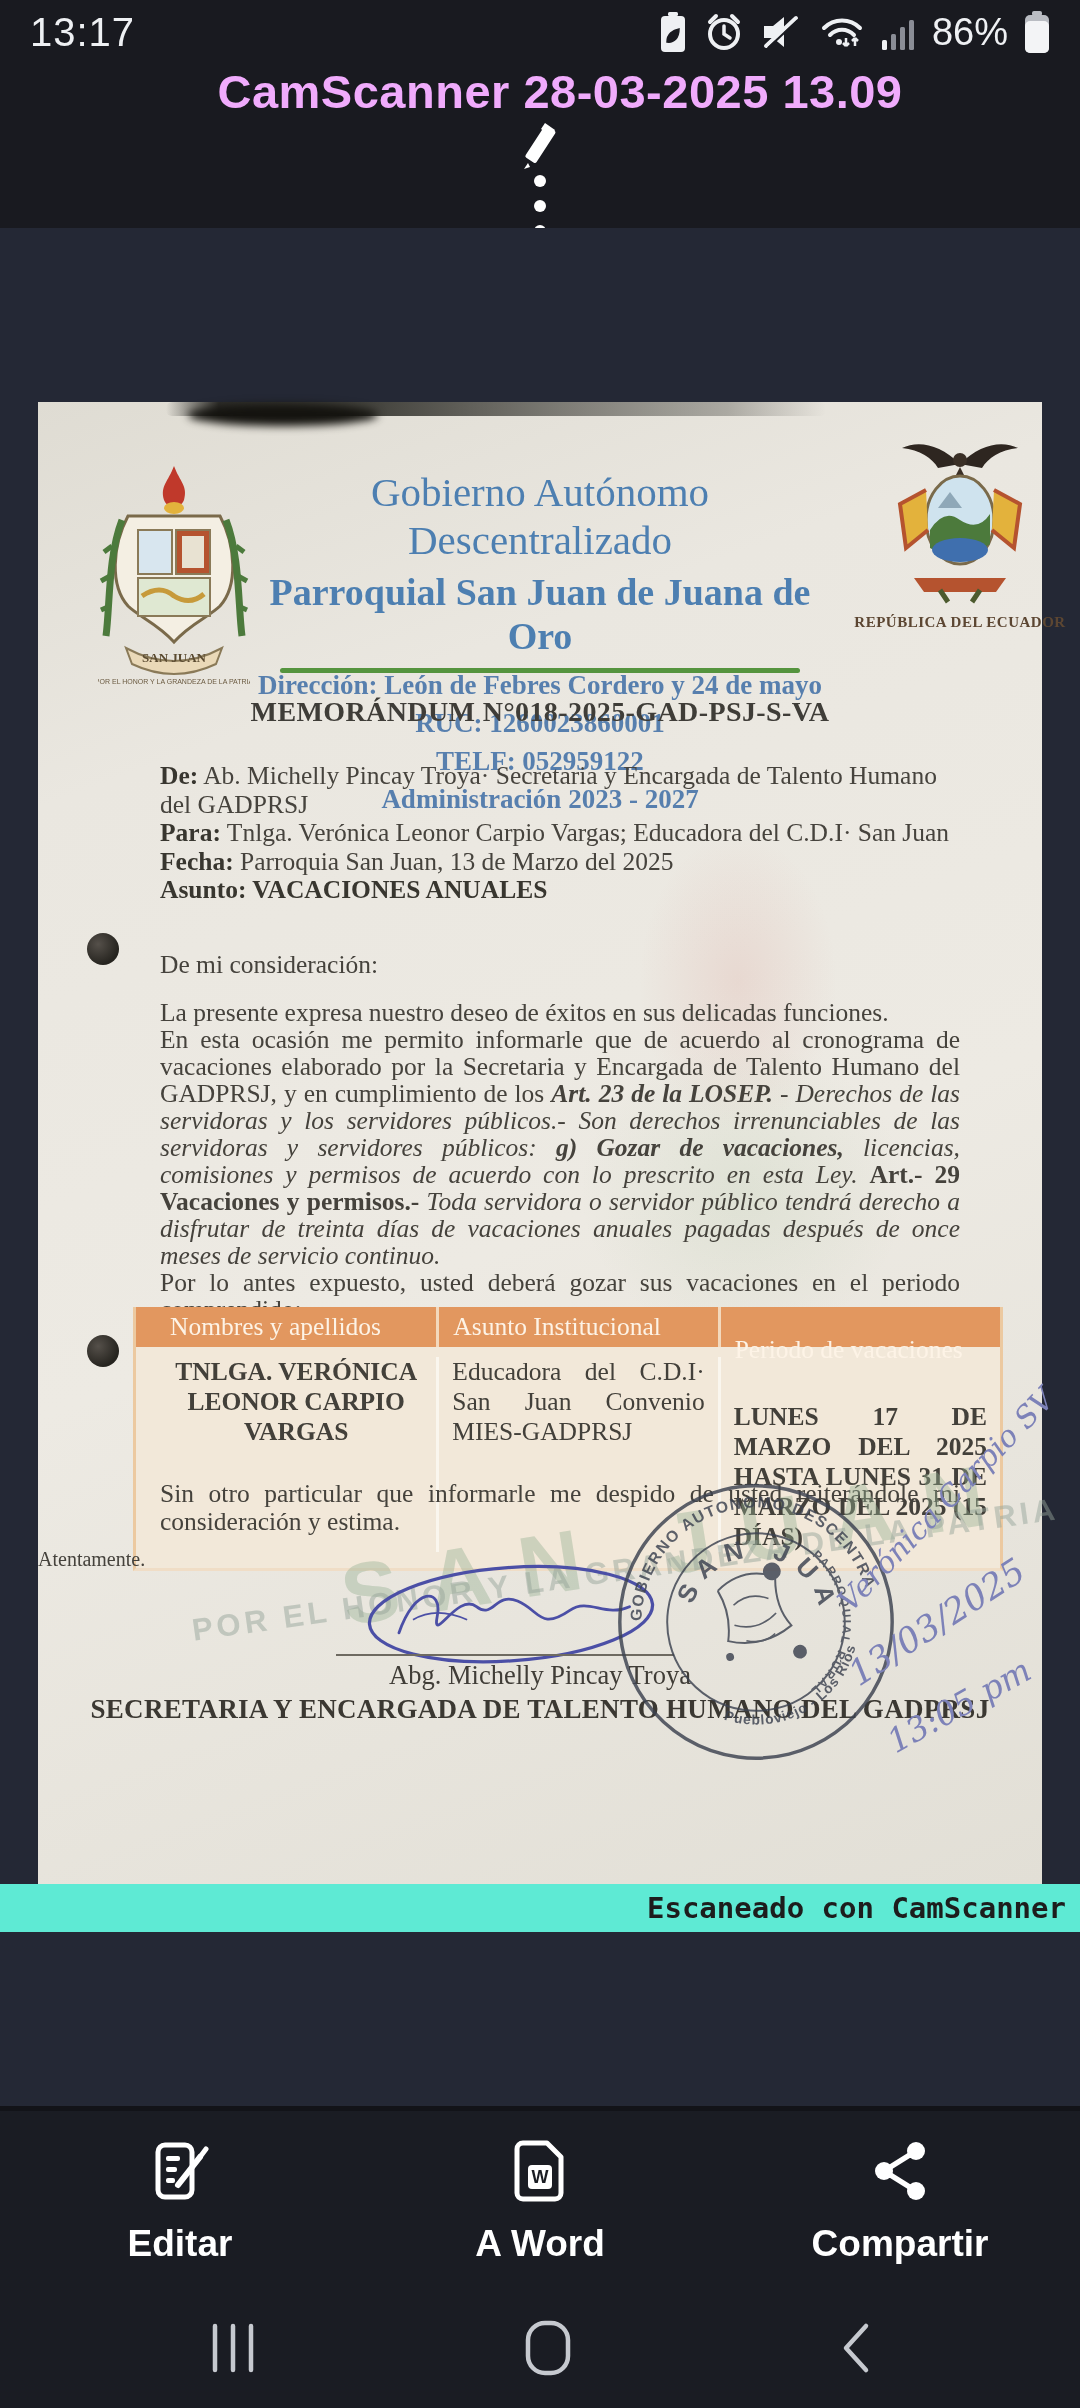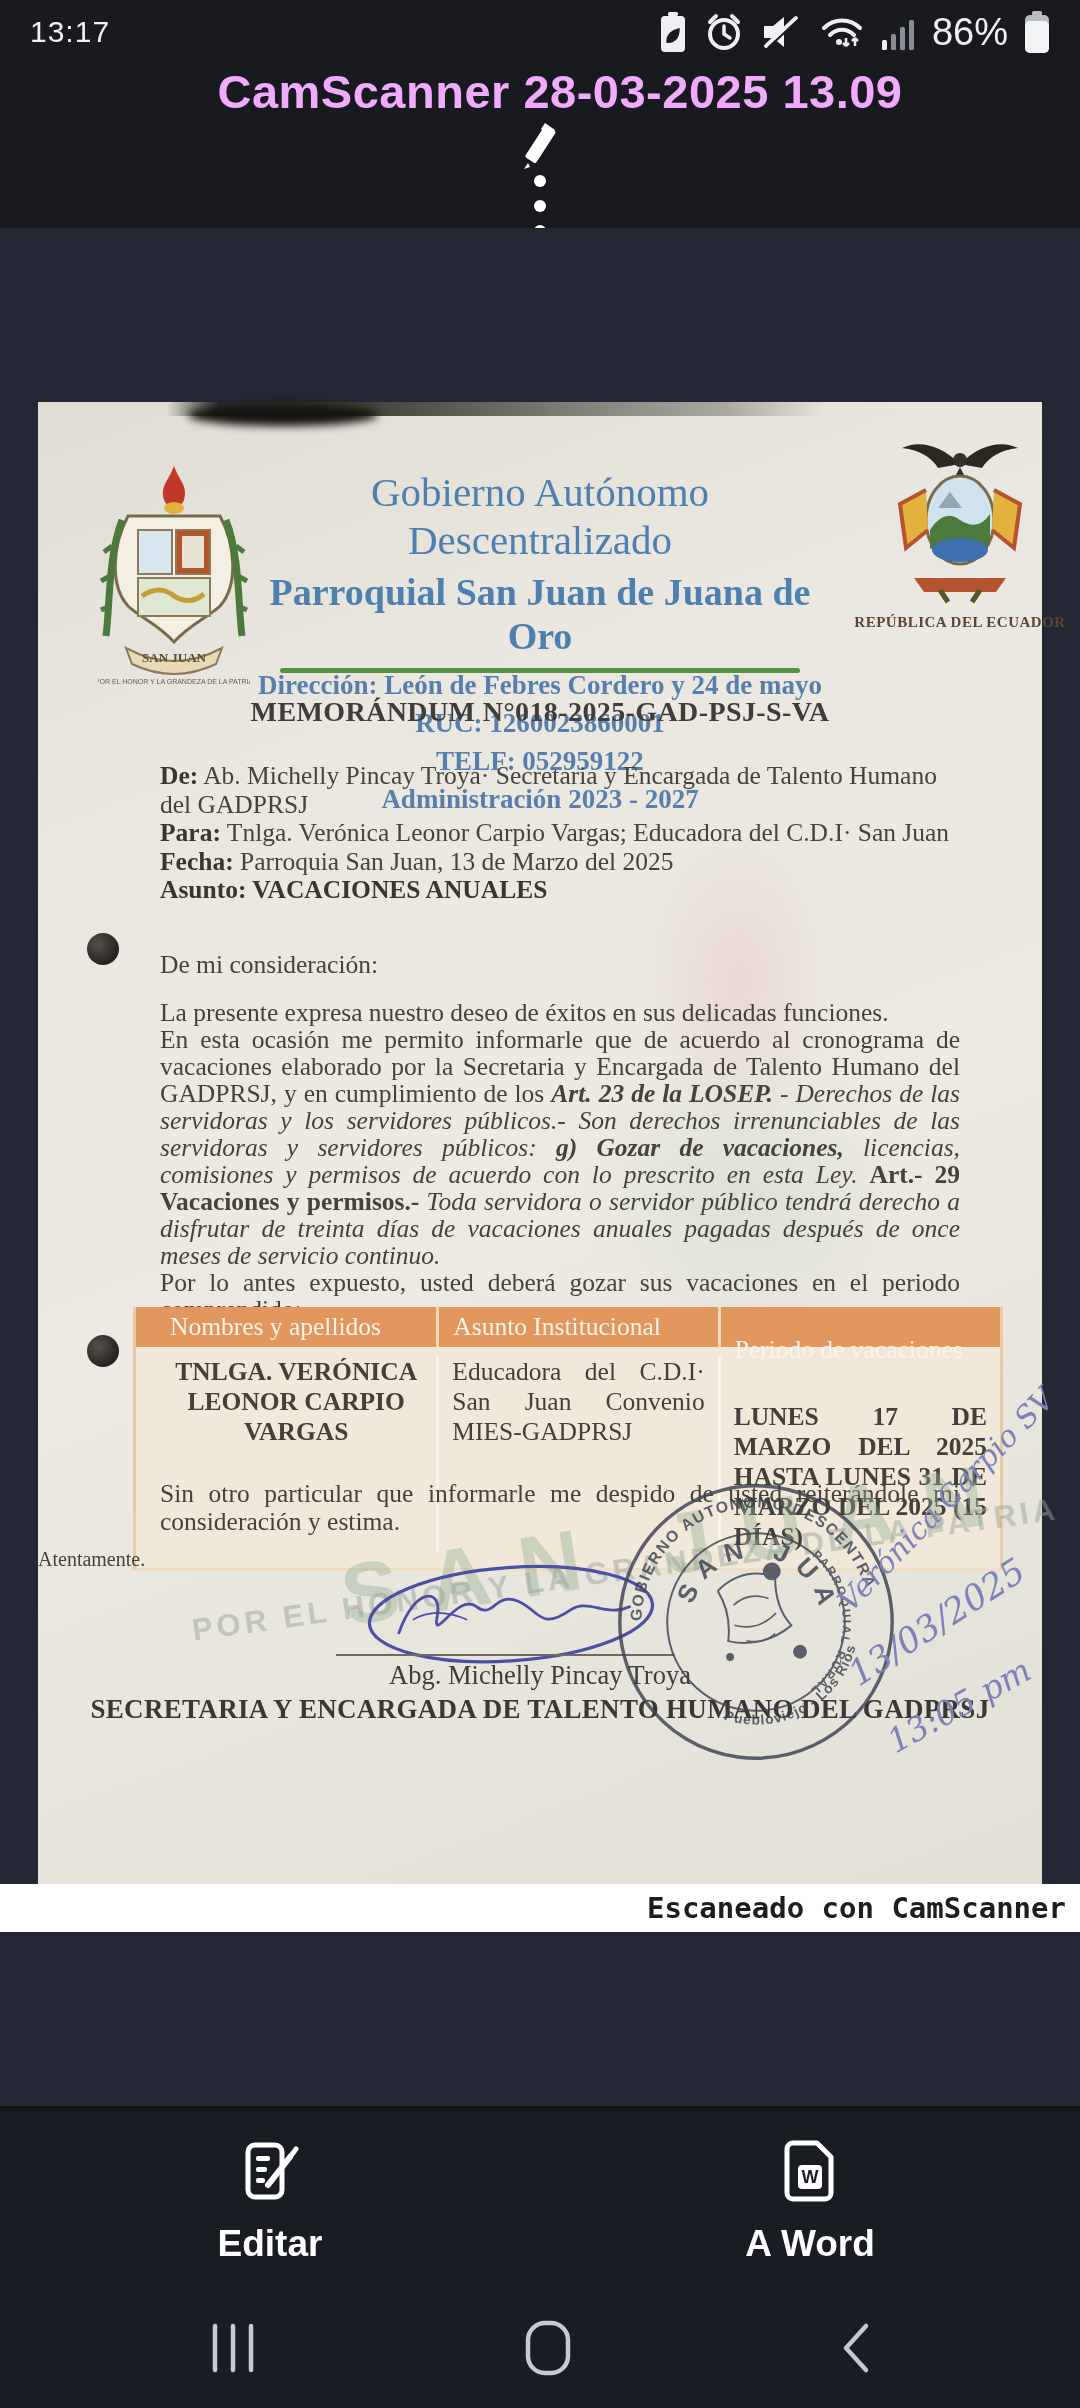--- a/index.html
+++ b/index.html
@@ -3,21 +3,21 @@
 <meta charset="utf-8">
 <style>
   html,body{margin:0;padding:0;}
   body{width:1080px;height:2408px;position:relative;overflow:hidden;
        background:#242835;font-family:"Liberation Sans",sans-serif;}
 
   
   .chrome{position:absolute;top:0;left:0;width:1080px;height:228px;background:#191a20;}
   .statusbar{position:absolute;top:0;left:0;width:1080px;height:64px;
              display:flex;align-items:center;padding:0 30px;box-sizing:border-box;color:#eef0f3;}
-  .clock{font-size:30px;letter-spacing:1px;}
+  .clock{font-size:40px;letter-spacing:1px;}
   .sticons{margin-left:auto;display:flex;align-items:center;gap:16px;}
   .sticons svg{display:block;}
   .battpct{font-size:38px;}
   .appbar{position:absolute;top:64px;left:0;width:1080px;height:164px;
           display:flex;align-items:center;padding:0 42px;box-sizing:border-box;color:#f0abfc;flex-direction:column;}
   .appbar .title{font-size:47px;font-weight:bold;margin-left:40px;letter-spacing:.5px;white-space:nowrap;}
   .appbar .spacer{flex:1;}
   .iconbtn{display:flex;align-items:center;justify-content:center;width:80px;height:90px;}
 
   
@@ -91,21 +91,21 @@
   .signtitle{position:absolute;left:0;top:1292px;width:100%;text-align:center;font-size:27px;font-weight:bold;
              color:#3b3832;letter-spacing:.3px;}
   .stamp{position:absolute;left:570px;top:1072px;width:296px;height:296px;color:#3c4250;opacity:.82;
          transform:rotate(-14deg);}
   .hand{position:absolute;color:#7d82b8;font-family:"DejaVu Serif",serif;font-style:italic;white-space:nowrap;}
   .hname{left:760px;top:1080px;font-size:30px;transform:rotate(-46deg);}
   .hdate{left:798px;top:1200px;font-size:35px;transform:rotate(-33deg);}
   .htime{left:842px;top:1284px;font-size:33px;transform:rotate(-29deg);}
 
   
-  .scanfoot{position:absolute;left:0;top:1884px;width:1080px;height:48px;background:#ffffff;
+  .scanfoot{position:absolute;left:0;top:1884px;width:1080px;height:48px;background:#5eead4;
             display:flex;align-items:center;justify-content:flex-end;padding-right:14px;box-sizing:border-box;
             font-family:"DejaVu Sans Mono",monospace;font-size:29px;font-weight:bold;color:#1d1d1d;}
 
   
   .toolbar{position:absolute;left:0;top:2106px;width:1080px;height:302px;background:#1a1c23;
            border-top:5px solid #121318;box-sizing:border-box;}
   .actions{display:flex;height:182px;}
   .action{flex:1;display:flex;flex-direction:column;align-items:center;justify-content:center;gap:20px;color:#fff;}
   .action .lbl{font-size:37px;font-weight:600;}
   .navbar{position:absolute;left:0;top:2288px;width:1080px;height:120px;display:flex;align-items:center;
@@ -325,20 +325,29 @@
       <span class="lbl">Editar</span>
     </div>
     <div class="action">
       <svg width="58" height="64" viewBox="0 0 58 64">
         <path d="M12 4 h24 l14 14 v36 a6 6 0 0 1 -6 6 h-32 a6 6 0 0 1 -6 -6 v-44 a6 6 0 0 1 6 -6 z" fill="none" stroke="#fff" stroke-width="5" stroke-linejoin="round"></path>
         <rect x="17" y="26" width="24" height="24" rx="4" fill="#fff"></rect>
         <text x="29" y="44" text-anchor="middle" font-size="18" font-weight="bold" fill="#1a1c23" font-family="Liberation Sans,sans-serif">W</text>
       </svg>
       <span class="lbl">A Word</span>
     </div>
+    <div class="action">
+      <svg width="60" height="64" viewBox="0 0 60 64">
+        <circle cx="46" cy="12" r="9" fill="#fff"></circle>
+        <circle cx="14" cy="32" r="9" fill="#fff"></circle>
+        <circle cx="46" cy="52" r="9" fill="#fff"></circle>
+        <path d="M14 32 L46 12 M14 32 L46 52" stroke="#fff" stroke-width="5.5"></path>
+      </svg>
+      <span class="lbl">Compartir</span>
+    </div>
   </div>
 </div>
 
 <div class="navbar">
   <svg width="50" height="56" viewBox="0 0 50 56">
     <path d="M7 6 V50 M25 6 V50 M43 6 V50" stroke="#c6c9cf" stroke-width="4.5" stroke-linecap="round" fill="none"></path>
   </svg>
   <svg width="48" height="58" viewBox="0 0 48 58">
     <rect x="4" y="4" width="40" height="50" rx="17" fill="none" stroke="#c6c9cf" stroke-width="4.5"></rect>
   </svg>

